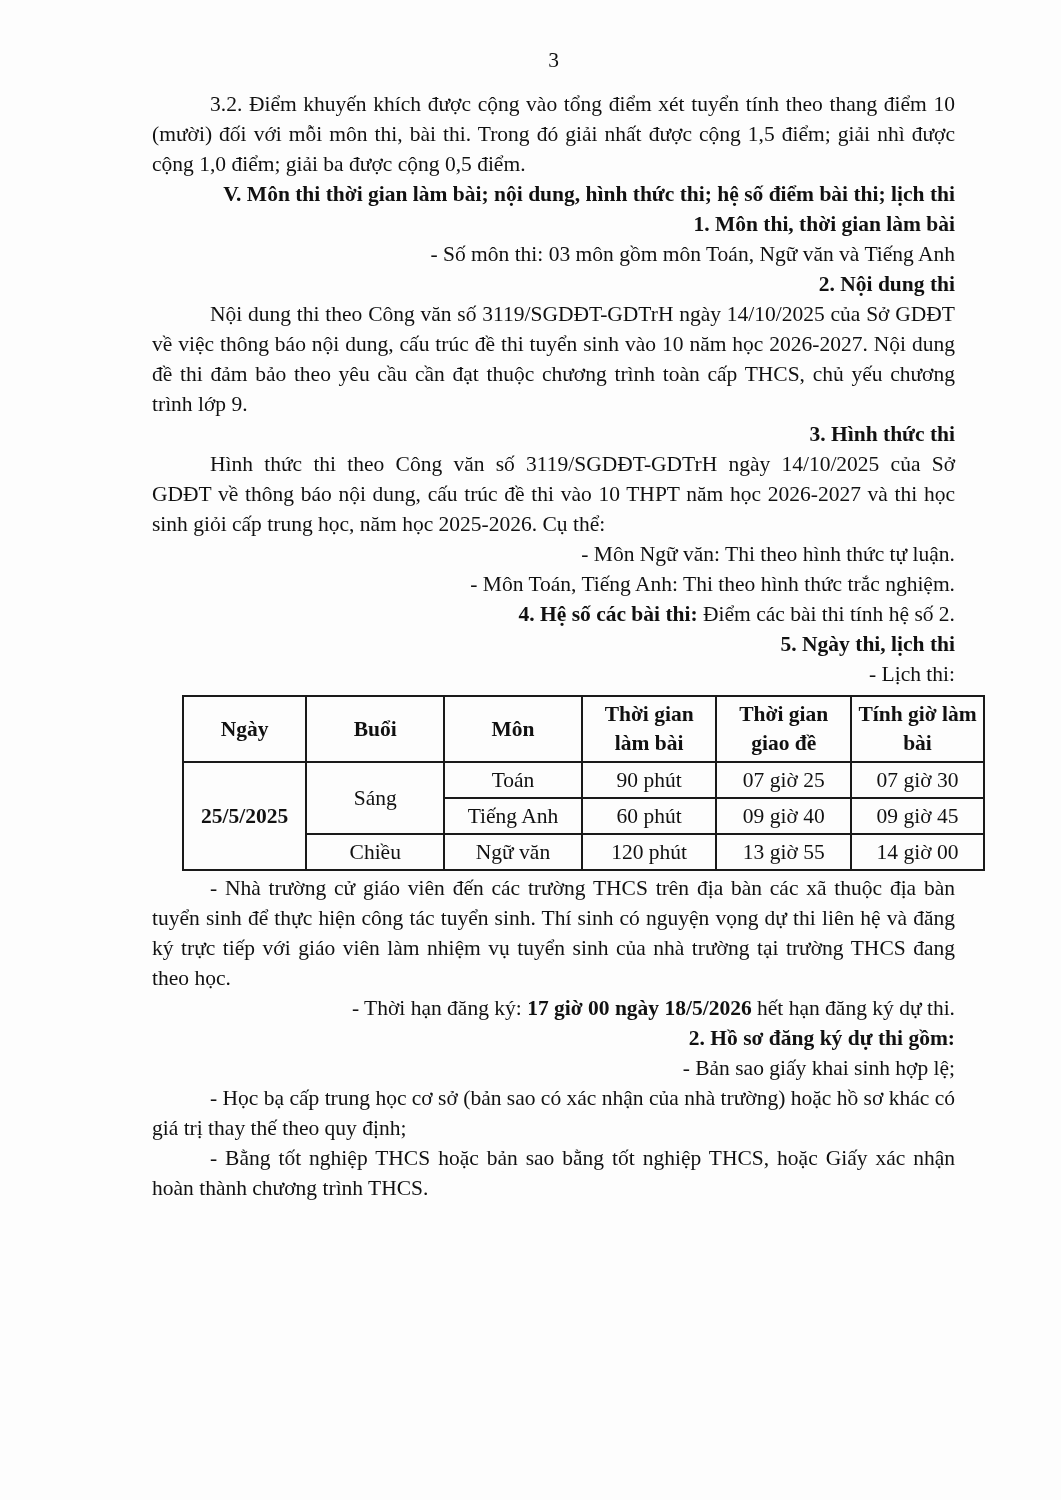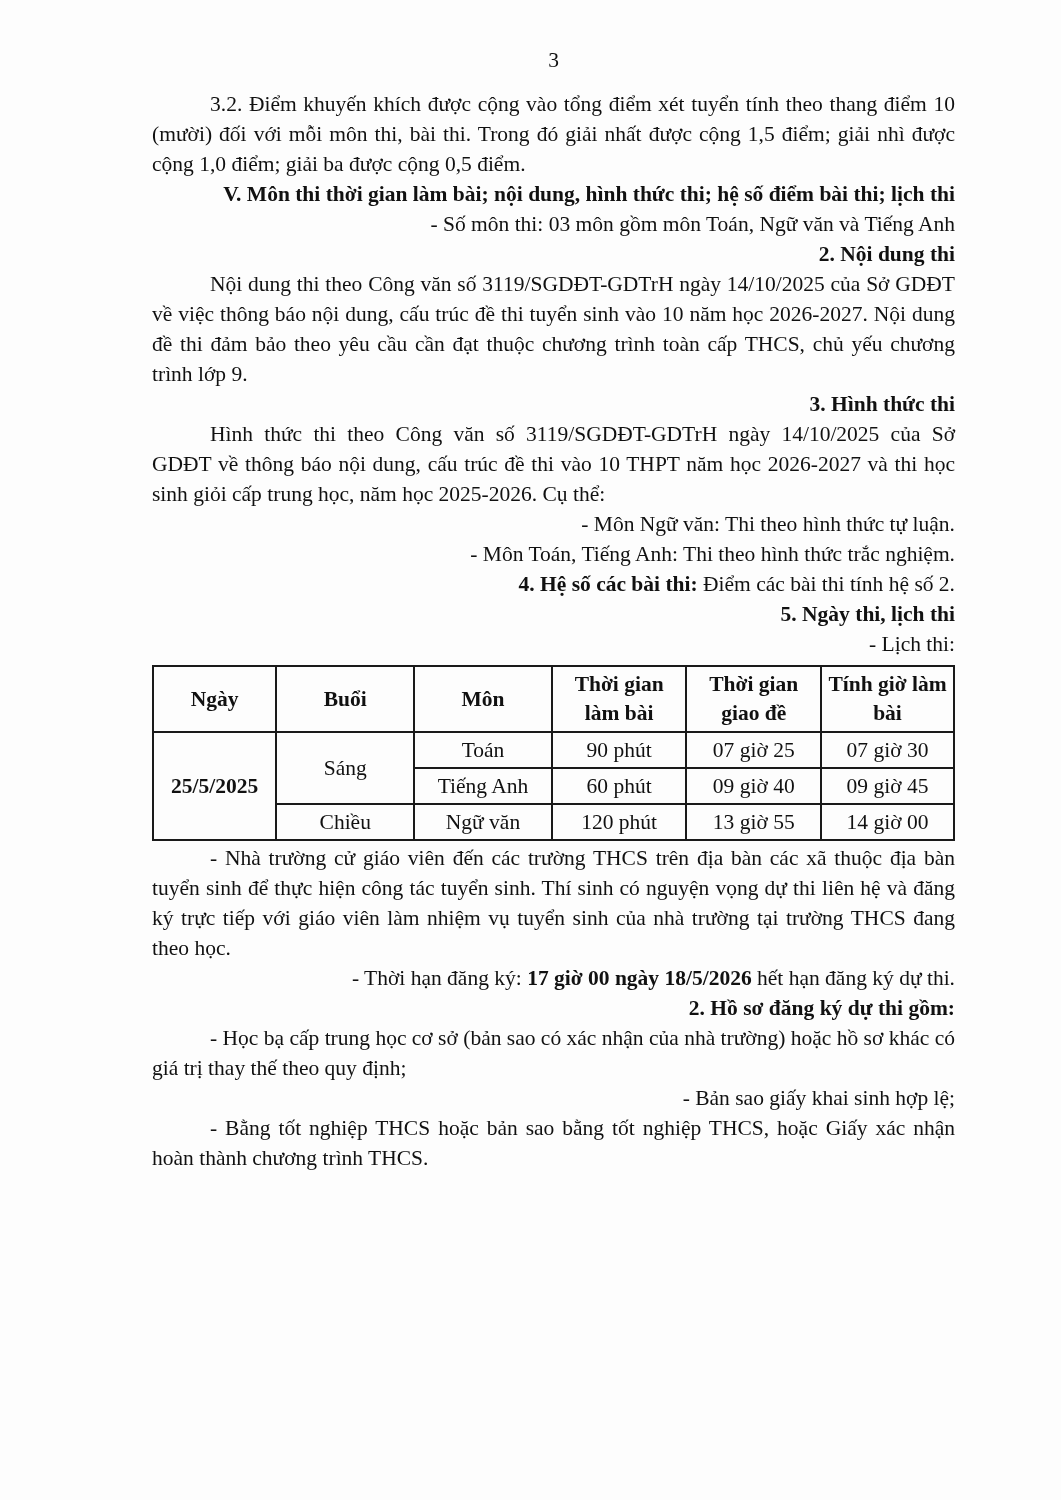--- a/index.html
+++ b/index.html
@@ -38,20 +38,21 @@
   .mt5 { margin-top: 5px; }
   .mt6 { margin-top: 6px; }
   .mt7 { margin-top: 7px; }
   .mt8 { margin-top: 8px; }
   table.exam {
     width: 100%;
     border-collapse: collapse;
     margin-top: 6px;
     margin-bottom: 2px;
     table-layout: fixed;
+    margin-left: 30px;
   }
   table.exam th, table.exam td {
     border: 2px solid #1a1a1a;
     text-align: center;
     vertical-align: middle;
     padding: 1px 4px;
     line-height: 29px;
   }
   table.exam th { height: 62px; font-weight: bold; }
   table.exam td { height: 32px; }
@@ -65,20 +66,21 @@
 </head>
 <body>
 
 <div class="page">
 
   <div class="page-number">3</div>
 
   <p class="para">3.2. Điểm khuyến khích được cộng vào tổng điểm xét tuyển tính theo thang điểm 10 (mười) đối với mỗi môn thi, bài thi. Trong đó giải nhất được cộng 1,5 điểm; giải nhì được cộng 1,0 điểm; giải ba được cộng 0,5 điểm.</p>
 
   <p class="para noj bold mt2">V. Môn thi thời gian làm bài; nội dung, hình thức thi; hệ số điểm bài thi; lịch thi</p>
+  <p class="para noj bold">1. Môn thi, thời gian làm bài</p>
 
   <p class="para noj mt2">- Số môn thi: 03 môn gồm môn Toán, Ngữ văn và Tiếng Anh</p>
 
   <p class="para noj bold">2. Nội dung thi</p>
   <p class="para">Nội dung thi theo Công văn số 3119/SGDĐT-GDTrH ngày 14/10/2025 của Sở GDĐT về việc thông báo nội dung, cấu trúc đề thi tuyển sinh vào 10 năm học 2026-2027. Nội dung đề thi đảm bảo theo yêu cầu cần đạt thuộc chương trình toàn cấp THCS, chủ yếu chương trình lớp 9.</p>
 
   <p class="para noj bold">3. Hình thức thi</p>
   <p class="para">Hình thức thi theo Công văn số 3119/SGDĐT-GDTrH ngày 14/10/2025 của Sở GDĐT về thông báo nội dung, cấu trúc đề thi vào 10 THPT năm học 2026-2027 và thi học sinh giỏi cấp trung học, năm học 2025-2026. Cụ thể:</p>
 
   <p class="para noj mt2">- Môn Ngữ văn: Thi theo hình thức tự luận.</p>
@@ -134,17 +136,17 @@
   </table>
 
 
   <p class="para mt2">- Nhà trường cử giáo viên đến các trường THCS trên địa bàn các xã thuộc địa bàn tuyển sinh để thực hiện công tác tuyển sinh. Thí sinh có nguyện vọng dự thi liên hệ và đăng ký trực tiếp với giáo viên làm nhiệm vụ tuyển sinh của nhà trường tại trường THCS đang theo học.</p>
 
 
   <p class="para noj mt7"><span>- Thời hạn đăng ký: </span><span class="bold">17 giờ 00 ngày 18/5/2026</span><span> hết hạn đăng ký dự thi.</span></p>
 
   <p class="para noj bold mt4">2. Hồ sơ đăng ký dự thi gồm:</p>
 
+  <p class="para noj mt5">- Bản sao giấy khai sinh hợp lệ;</p>
   <p class="para mt8">- Học bạ cấp trung học cơ sở (bản sao có xác nhận của nhà trường) hoặc hồ sơ khác có giá trị thay thế theo quy định;</p>
-  <p class="para noj mt5">- Bản sao giấy khai sinh hợp lệ;</p>
   <p class="para mt7">- Bằng tốt nghiệp THCS hoặc bản sao bằng tốt nghiệp THCS, hoặc Giấy xác nhận hoàn thành chương trình THCS.</p>
 
 </div>
 
 </body></html>

